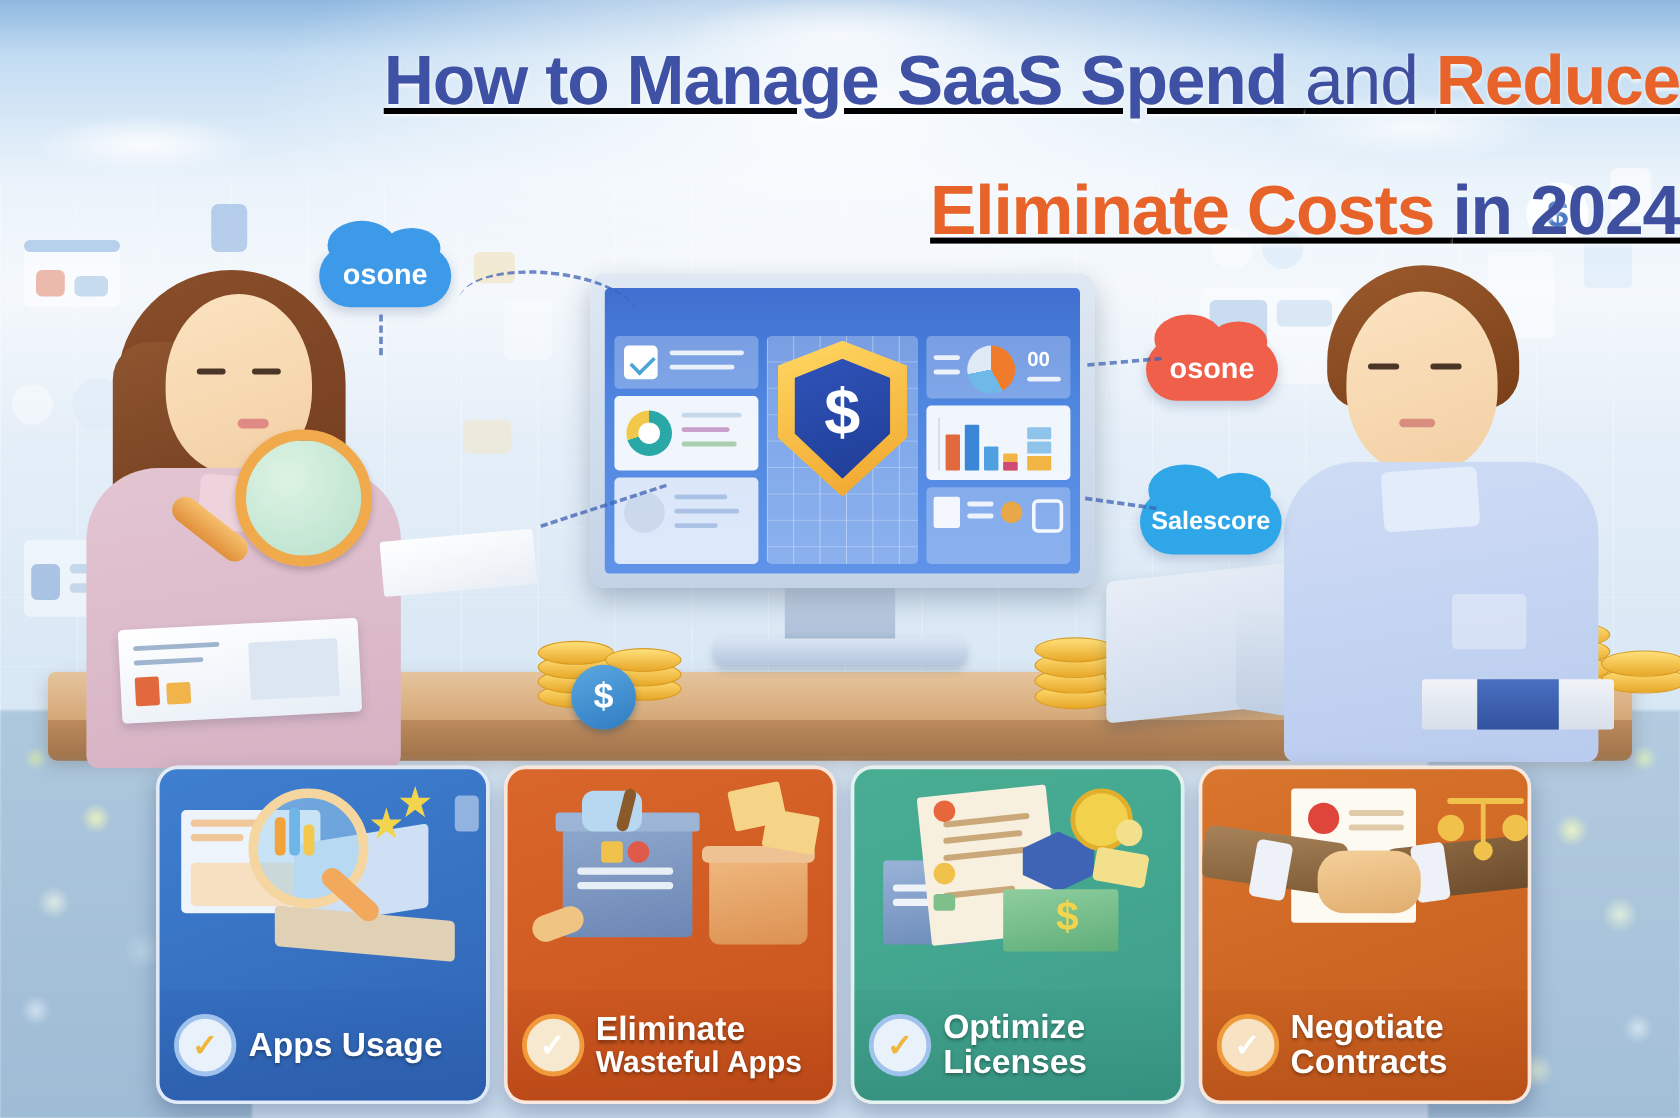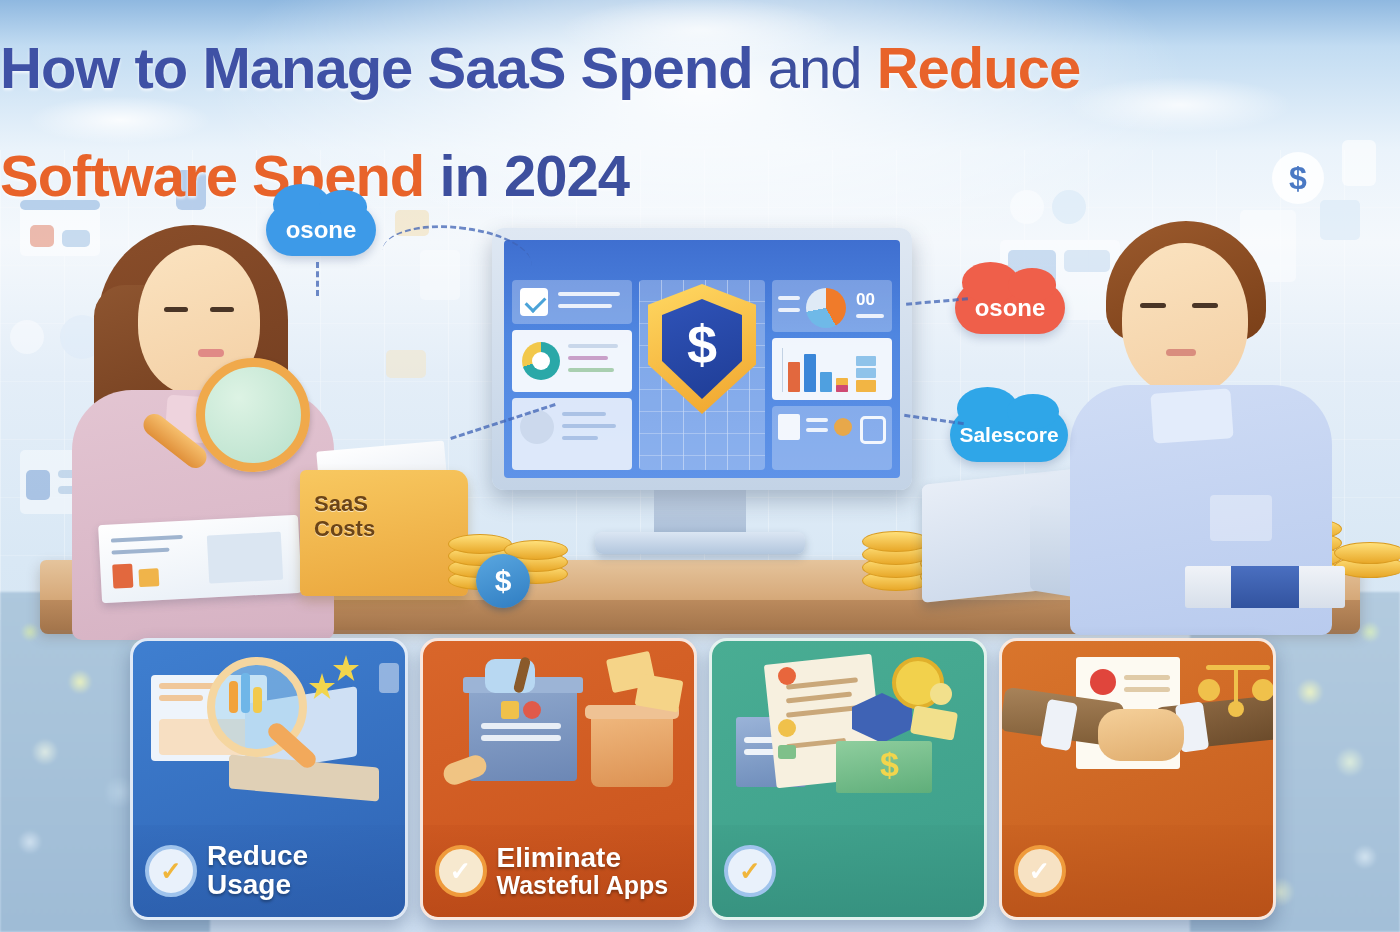--- a/index.html
+++ b/index.html
@@ -52,24 +52,25 @@
      radial-gradient(circle 22px at 120px 100px,#eaf2c6,transparent 62%),
      radial-gradient(circle 18px at 60px 60px,#c4dcd2,transparent 60%),
      radial-gradient(circle 24px at 160px 170px,#dcecdd,transparent 62%),
      radial-gradient(circle 26px at 70px 215px,#bcd6e8,transparent 62%),
      radial-gradient(circle 20px at 175px 265px,#d2e3f0,transparent 62%),
      radial-gradient(circle 24px at 90px 300px,#dbe9d6,transparent 62%),
      linear-gradient(180deg,#b3cbdf,#a3bfd8);}
 
   
   .title{
-    position:absolute;left:0;right:0;top:26px;text-align:left;
+    position:absolute;left:0;right:0;top:26px;text-align:right;
     font-weight:bold;font-size:58px;letter-spacing:-1px;line-height:1.45;
     text-shadow:0 2px 3px rgba(255,255,255,.75);
     white-space:nowrap;
+    text-decoration:underline;
   }
   .title .l2{display:block;margin-top:24px;}
   .t-blue{color:#3f51a5;}
   .t-orange{color:#e8632a;}
   .t-navy{color:#3d4f9e;}
 
   
   .desk{
     position:absolute;left:40px;right:40px;top:560px;height:70px;
     background:linear-gradient(180deg,#e5c49c 0%,#d9ae80 45%,#c4935f 100%);
@@ -281,21 +282,21 @@
 
   <div style="position:absolute;left:1272px;top:152px;width:52px;height:52px;border-radius:50%;background:rgba(255,255,255,.85);display:flex;align-items:center;justify-content:center;color:#4a79c4;font-size:32px;font-weight:bold">$</div>
   <div style="position:absolute;left:1342px;top:140px;width:34px;height:46px;border-radius:6px;background:rgba(255,255,255,.6)"></div>
 
   <div class="foliage l"></div>
   <div class="foliage r"></div>
 
   <div class="title">
     <span class="t-blue">How to Manage SaaS Spend </span><span class="t-navy" style="font-weight:normal">and </span><span class="t-orange">Reduce</span>
     <span class="l2">
-      <span class="t-orange">Software Spend </span><span class="t-navy">in 2024</span>
+      <span class="t-orange">Eliminate Costs </span><span class="t-navy">in 2024</span>
     </span>
   </div>
 
   <div class="desk"></div>
   <div class="desk-edge"></div>
 
   <div class="person woman">
     <div class="hair"></div>
     <div class="hair2"></div>
     <div class="head">
@@ -314,26 +315,20 @@
 
   <div class="papers">
     <div class="ln" style="left:12px;top:14px;width:72px"></div>
     <div class="ln" style="left:12px;top:26px;width:58px"></div>
     <div class="blk" style="left:12px;top:40px;width:20px;height:24px;background:#e2683e"></div>
     <div class="blk" style="left:38px;top:46px;width:20px;height:18px;background:#f0b44a"></div>
     <div class="blk" style="left:108px;top:16px;width:74px;height:48px;background:#dbe6f2"></div>
   </div>
 
   <div class="folder-docs"></div>
-  <div class="folder">
-    <div class="folder-label">
-      <div>SaaS</div>
-      <div>Costs</div>
-    </div>
-  </div>
 
   <div class="coinstack" style="left:448px;top:530px;">
     <div class="coin" style="left:0;top:40px;width:62px;height:18px"></div>
     <div class="coin" style="left:0;top:28px;width:62px;height:18px"></div>
     <div class="coin" style="left:0;top:16px;width:62px;height:18px"></div>
     <div class="coin" style="left:0;top:4px;width:62px;height:18px"></div>
     <div class="coin" style="left:56px;top:34px;width:62px;height:18px"></div>
     <div class="coin" style="left:56px;top:22px;width:62px;height:18px"></div>
     <div class="coin" style="left:56px;top:10px;width:62px;height:18px"></div>
   </div>
@@ -484,21 +479,21 @@
         <div class="ai" style="left:96px;top:40px;width:9px;height:32px;background:#f2a33c"></div>
         <div class="ai" style="left:108px;top:32px;width:9px;height:40px;background:#6fb6e8"></div>
         <div class="ai" style="left:120px;top:46px;width:9px;height:26px;background:#f2c94c"></div>
         <div class="ai" style="left:200px;top:14px;width:26px;height:26px;background:#f2d54c;clip-path:polygon(50% 0,62% 38%,100% 38%,70% 62%,82% 100%,50% 76%,18% 100%,30% 62%,0 38%,38% 38%)"></div>
         <div class="ai" style="left:176px;top:32px;width:26px;height:26px;background:#f2d54c;clip-path:polygon(50% 0,62% 38%,100% 38%,70% 62%,82% 100%,50% 76%,18% 100%,30% 62%,0 38%,38% 38%)"></div>
         <div class="ai" style="left:246px;top:22px;width:20px;height:30px;background:rgba(255,255,255,.45)"></div>
       </div>
       <div class="cap">
         <div class="check blue">✓</div>
         <div class="lbl">
-          <div>Reduce Usage</div>
+          <div>Apps Usage</div>
         </div>
       </div>
     </div>
 
     <div class="card c2">
       <div class="art">
         <div class="ai" style="left:46px;top:44px;width:108px;height:96px;background:linear-gradient(170deg,#8fa8cd,#6c87b5);border-radius:4px"></div>
         <div class="ai" style="left:40px;top:36px;width:120px;height:16px;background:#9cb4d6;border-radius:3px"></div>
         <div class="ai" style="left:58px;top:82px;width:80px;height:6px;background:#e8eef6"></div>
         <div class="ai" style="left:58px;top:94px;width:80px;height:6px;background:#e8eef6"></div>
@@ -536,20 +531,24 @@
         <div class="ai" style="left:66px;top:104px;width:18px;height:14px;background:#7fc08a;border-radius:3px"></div>
         <div class="ai" style="left:140px;top:52px;width:60px;height:50px;background:#3f63b5;clip-path:polygon(50% 0,100% 28%,100% 72%,50% 100%,0 72%,0 28%)"></div>
         <div class="ai" style="left:124px;top:100px;width:96px;height:52px;background:linear-gradient(170deg,#8fce9e,#5fae7a);border-radius:3px"></div>
         <div style="position:absolute;left:168px;top:104px;color:#f2d54c;font-size:34px;font-weight:bold">$</div>
         <div class="ring" style="left:180px;top:16px;width:44px;height:44px;background:#f2d14c;border:4px solid #e0b02c"></div>
         <div class="ai" style="left:200px;top:68px;width:44px;height:28px;background:#f2e08c;border-radius:4px;transform:rotate(10deg)"></div>
         <div class="ring" style="left:218px;top:42px;width:22px;height:22px;background:#f2e08c"></div>
       </div>
       <div class="cap">
         <div class="check blue">✓</div>
+        <div class="lbl">
+          <div>Optimize</div>
+          <div>Licenses</div>
+        </div>
       </div>
     </div>
 
     <div class="card c4">
       <div class="art">
         <div class="ai" style="left:74px;top:16px;width:104px;height:112px;background:#fdfaf2;border-radius:3px"></div>
         <div class="ring" style="left:88px;top:28px;width:26px;height:26px;background:#e0453c"></div>
         <div class="ai" style="left:122px;top:34px;width:46px;height:5px;background:#e0cba8"></div>
         <div class="ai" style="left:122px;top:46px;width:46px;height:5px;background:#e0cba8"></div>
         <div class="ai" style="left:88px;top:68px;width:80px;height:5px;background:#e0cba8"></div>
@@ -560,17 +559,21 @@
         <div class="ai" style="left:176px;top:62px;width:28px;height:48px;background:#eef2f8;border-radius:5px;transform:rotate(-8deg)"></div>
         <div class="ai" style="left:96px;top:68px;width:86px;height:52px;background:linear-gradient(170deg,#f5d09a,#e0ad6e);border-radius:22px"></div>
         <div class="ai" style="left:204px;top:24px;width:64px;height:5px;background:#f0c14b;border-radius:3px"></div>
         <div class="ring" style="left:196px;top:38px;width:22px;height:22px;background:#f0c14b"></div>
         <div class="ring" style="left:250px;top:38px;width:22px;height:22px;background:#f0c14b"></div>
         <div class="ai" style="left:232px;top:26px;width:4px;height:42px;background:#f0c14b"></div>
         <div class="ring" style="left:226px;top:60px;width:16px;height:16px;background:#f0c14b"></div>
       </div>
       <div class="cap">
         <div class="check orange2">✓</div>
+        <div class="lbl">
+          <div>Negotiate</div>
+          <div>Contracts</div>
+        </div>
       </div>
     </div>
 
   </div>
 </div>
 
 </body></html>

